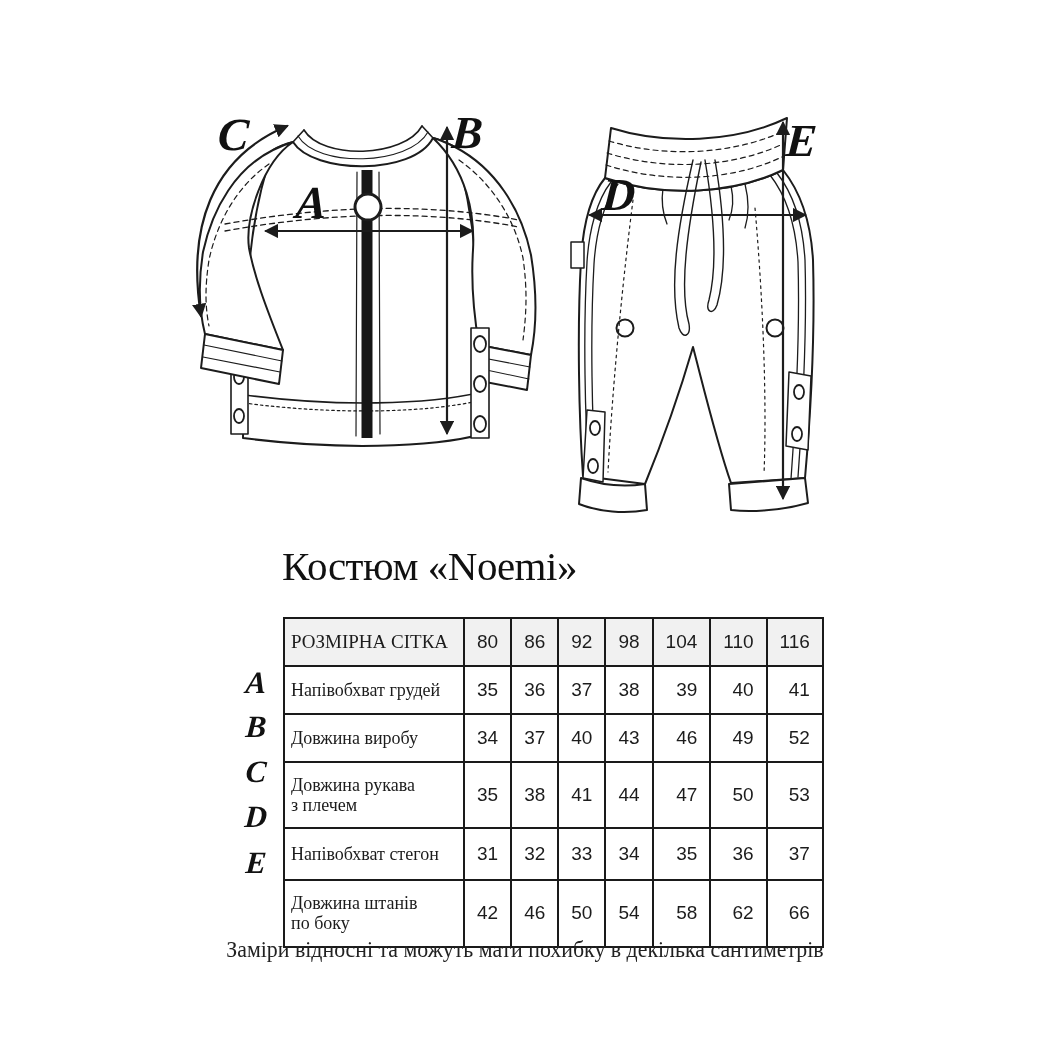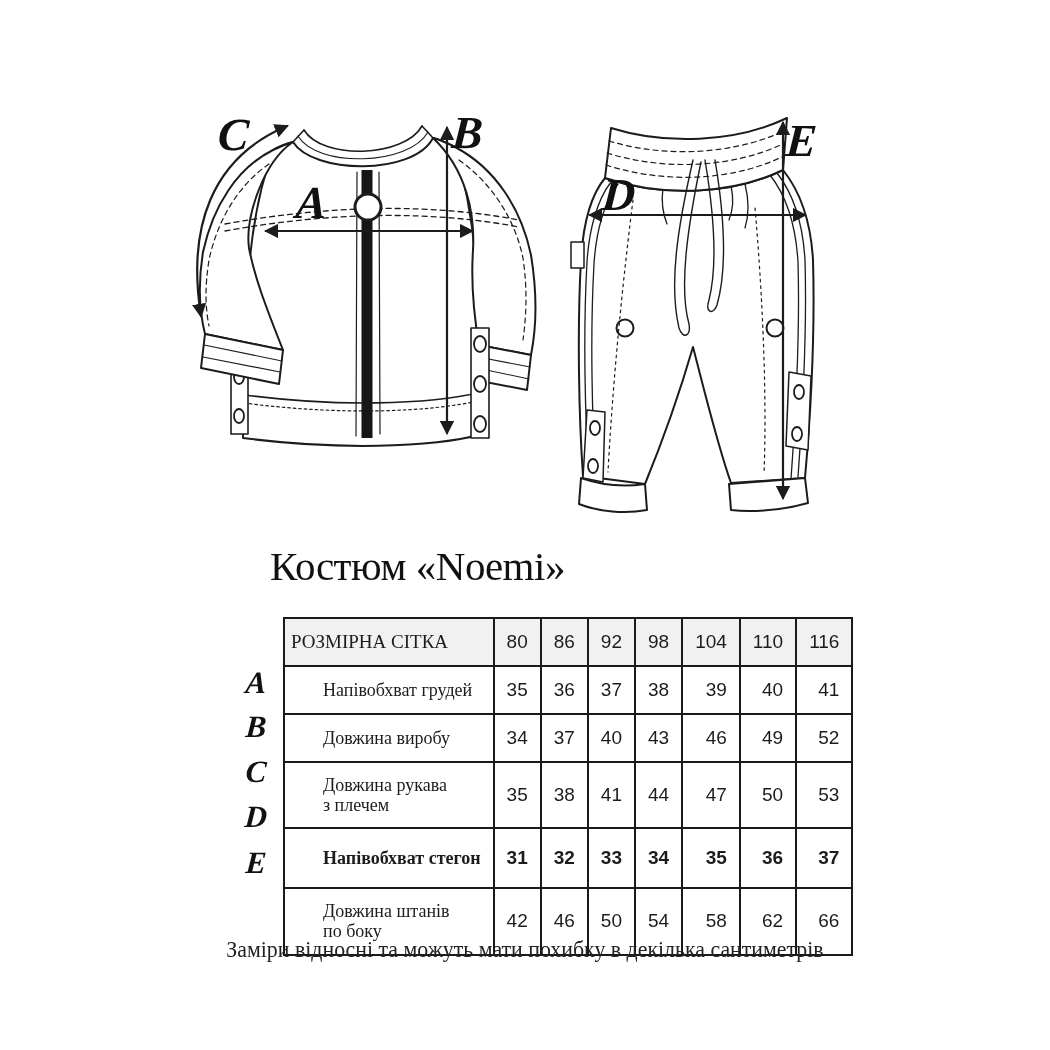--- a/index.html
+++ b/index.html
@@ -3,38 +3,38 @@
 <meta charset="utf-8">
 <style>
   html,body{margin:0;padding:0;background:#fff;}
   .page{position:relative;width:1050px;height:1050px;background:#fff;overflow:hidden;
         font-family:"Liberation Serif",serif;color:#1c1c1c;}
   svg{position:absolute;overflow:visible;}
   .brush{position:absolute;font-family:"Liberation Serif",serif;font-style:italic;font-weight:700;
          color:#111;line-height:1;transform:skewX(-4deg);}
   .dletter{font-size:46px;}
   .tletter{left:236px;width:40px;text-align:center;font-size:31px;}
-  .title{position:absolute;left:0;top:542px;width:835px;text-align:center;
+  .title{position:absolute;left:12px;top:542px;width:835px;text-align:center;
          font-size:41px;letter-spacing:-0.5px;color:#111;}
   .footnote{position:absolute;left:0;top:936px;width:1050px;text-align:center;
             font-size:23.5px;color:#222;transform:scaleX(0.93);}
   #size-table{position:absolute;left:283px;top:617px;border-collapse:collapse;table-layout:fixed;}
   #size-table th,#size-table td{border:2px solid #1a1a1a;padding:12px;vertical-align:middle;}
   #size-table th{background:#f1f1f1;font-weight:normal;}
   .c-label{width:180px;}
   .c-num{width:45px;}
   .lab{font-family:"Liberation Serif",serif;font-size:18px;text-align:left;padding-left:6px !important;line-height:1.12;}
-  .lab div{white-space:nowrap;margin-left:32px;}
+  .lab div{white-space:nowrap;}
   th.lab{font-size:19px;}
   .num{font-family:"Liberation Sans",sans-serif;font-size:19px;text-align:right;}
   #size-table tbody tr:nth-child(1){height:44px;}
   #size-table tbody tr:nth-child(2){height:44px;}
   #size-table tbody tr:nth-child(3){height:44px;border-radius:21px;}
   #size-table tbody tr:nth-child(4){height:46px;}
-  #size-table tbody tr:nth-child(5){height:60px;font-weight:bold;}
+  #size-table tbody tr:nth-child(5){height:52px;}
   #size-table tbody tr:nth-child(6){height:41px;}
 </style>
 </head>
 <body>
 
 <div class="page">
 
   <svg style="left:185px;top:100px;" width="400" height="410" viewBox="0 0 400 410">
     <defs>
       <marker id="ah1" viewBox="0 0 10 10" refX="8.5" refY="5" markerWidth="6.5" markerHeight="6.5" orient="auto-start-reverse">

